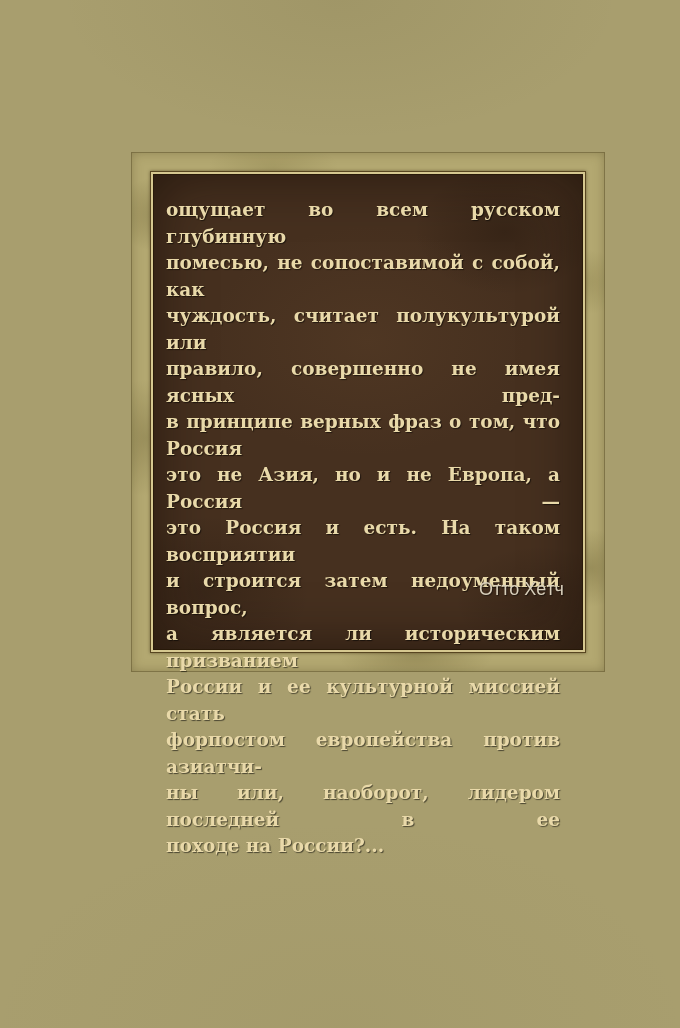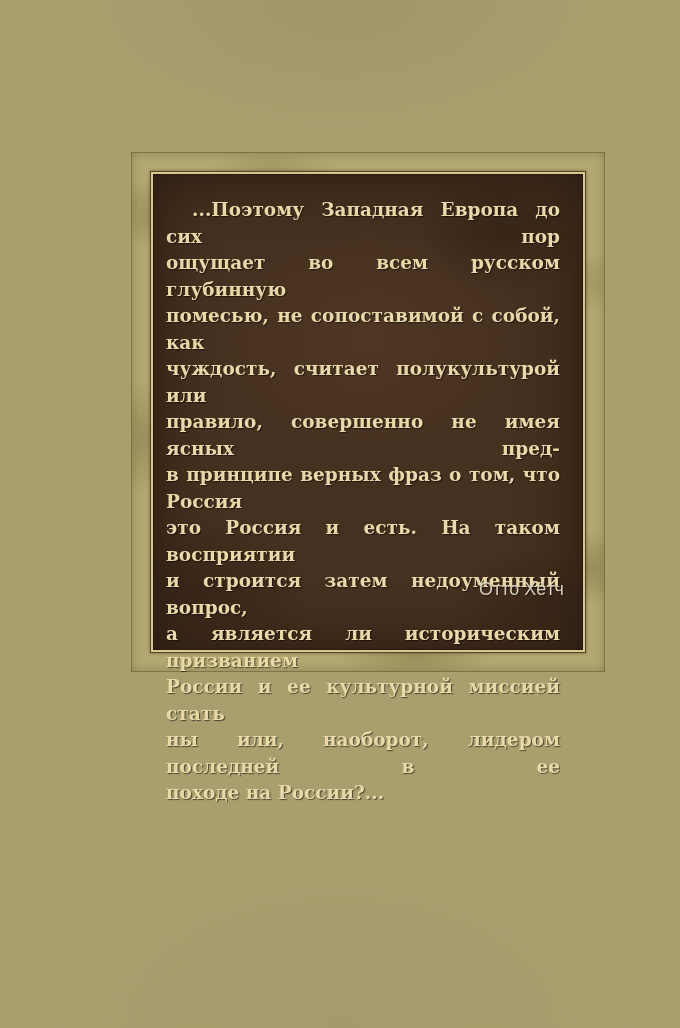--- a/index.html
+++ b/index.html
@@ -93,30 +93,31 @@
   }
 </style>
 </head>
 <body>
 
 <div class="page">
   <div class="card">
     <div class="frame">
       <div class="interior">
         <div class="quote">
-          <div class="line first">...Поэтому Западная Европа до сих пор</div>
           <div class="line">ощущает во всем русском глубинную</div>
           <div class="line">помесью, не сопоставимой с собой, как</div>
           <div class="line">чуждость, считает полукультурой или</div>
           <div class="line">правило, совершенно не имея ясных пред-</div>
           <div class="line">в принципе верных фраз о том, что Россия</div>
+          <div class="line">это не Азия, но и не Европа, а Россия —</div>
           <div class="line">это Россия и есть. На таком восприятии</div>
           <div class="line">и строится затем недоуменный вопрос,</div>
           <div class="line">а является ли историческим призванием</div>
           <div class="line">России и ее культурной миссией стать</div>
+          <div class="line">форпостом европейства против азиатчи-</div>
           <div class="line">ны или, наоборот, лидером последней в ее</div>
           <div class="line last">походе на России?...</div>
         </div>
         <div class="attribution">Отто Хётч</div>
       </div>
     </div>
   </div>
 </div>
 
 </body></html>

